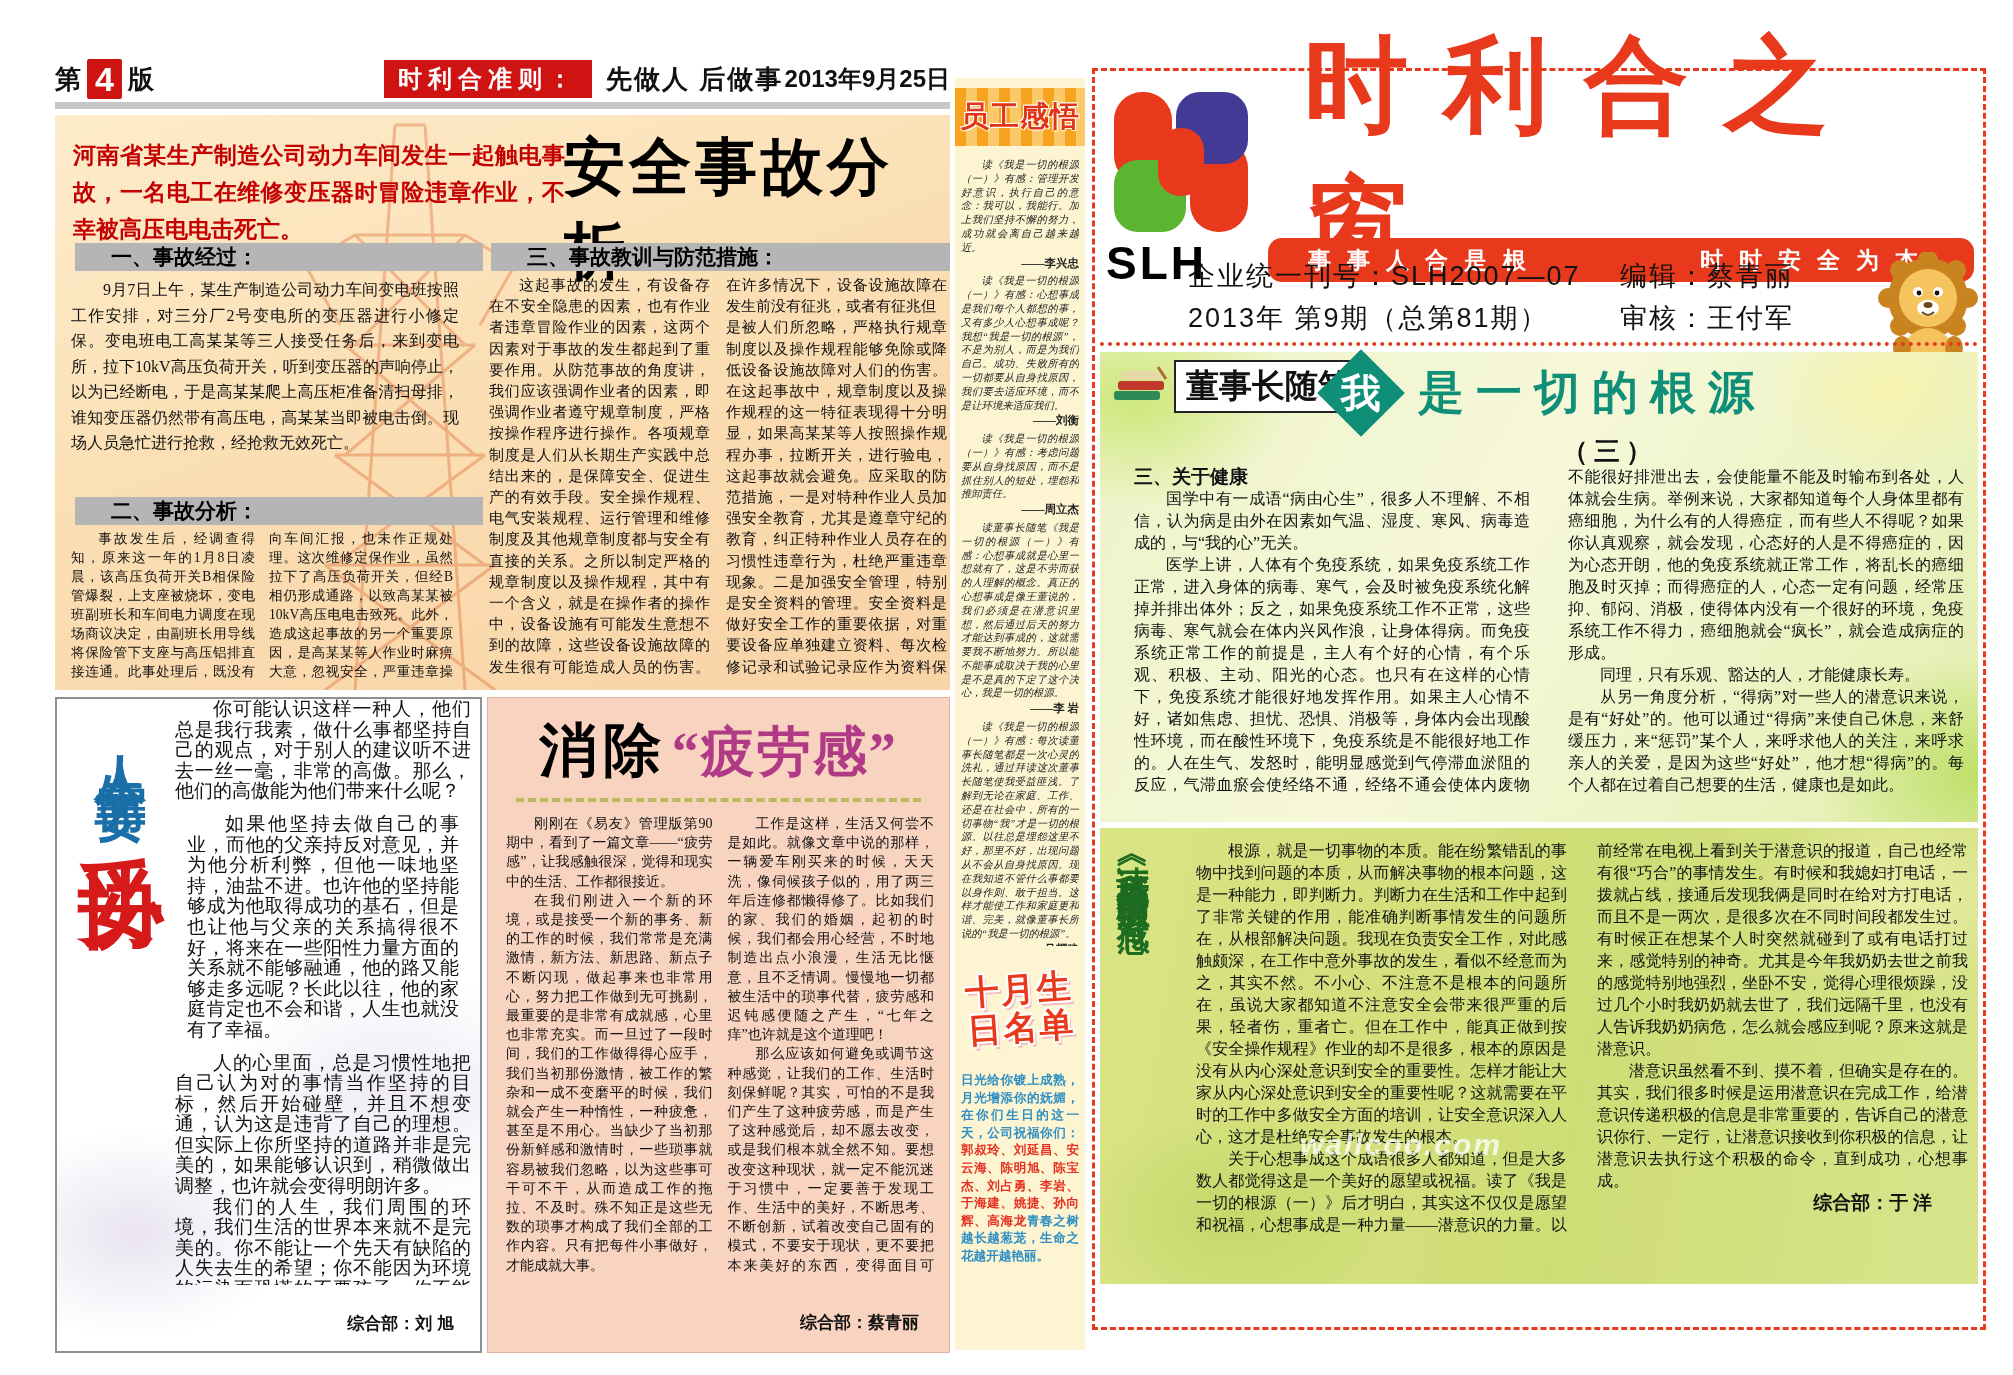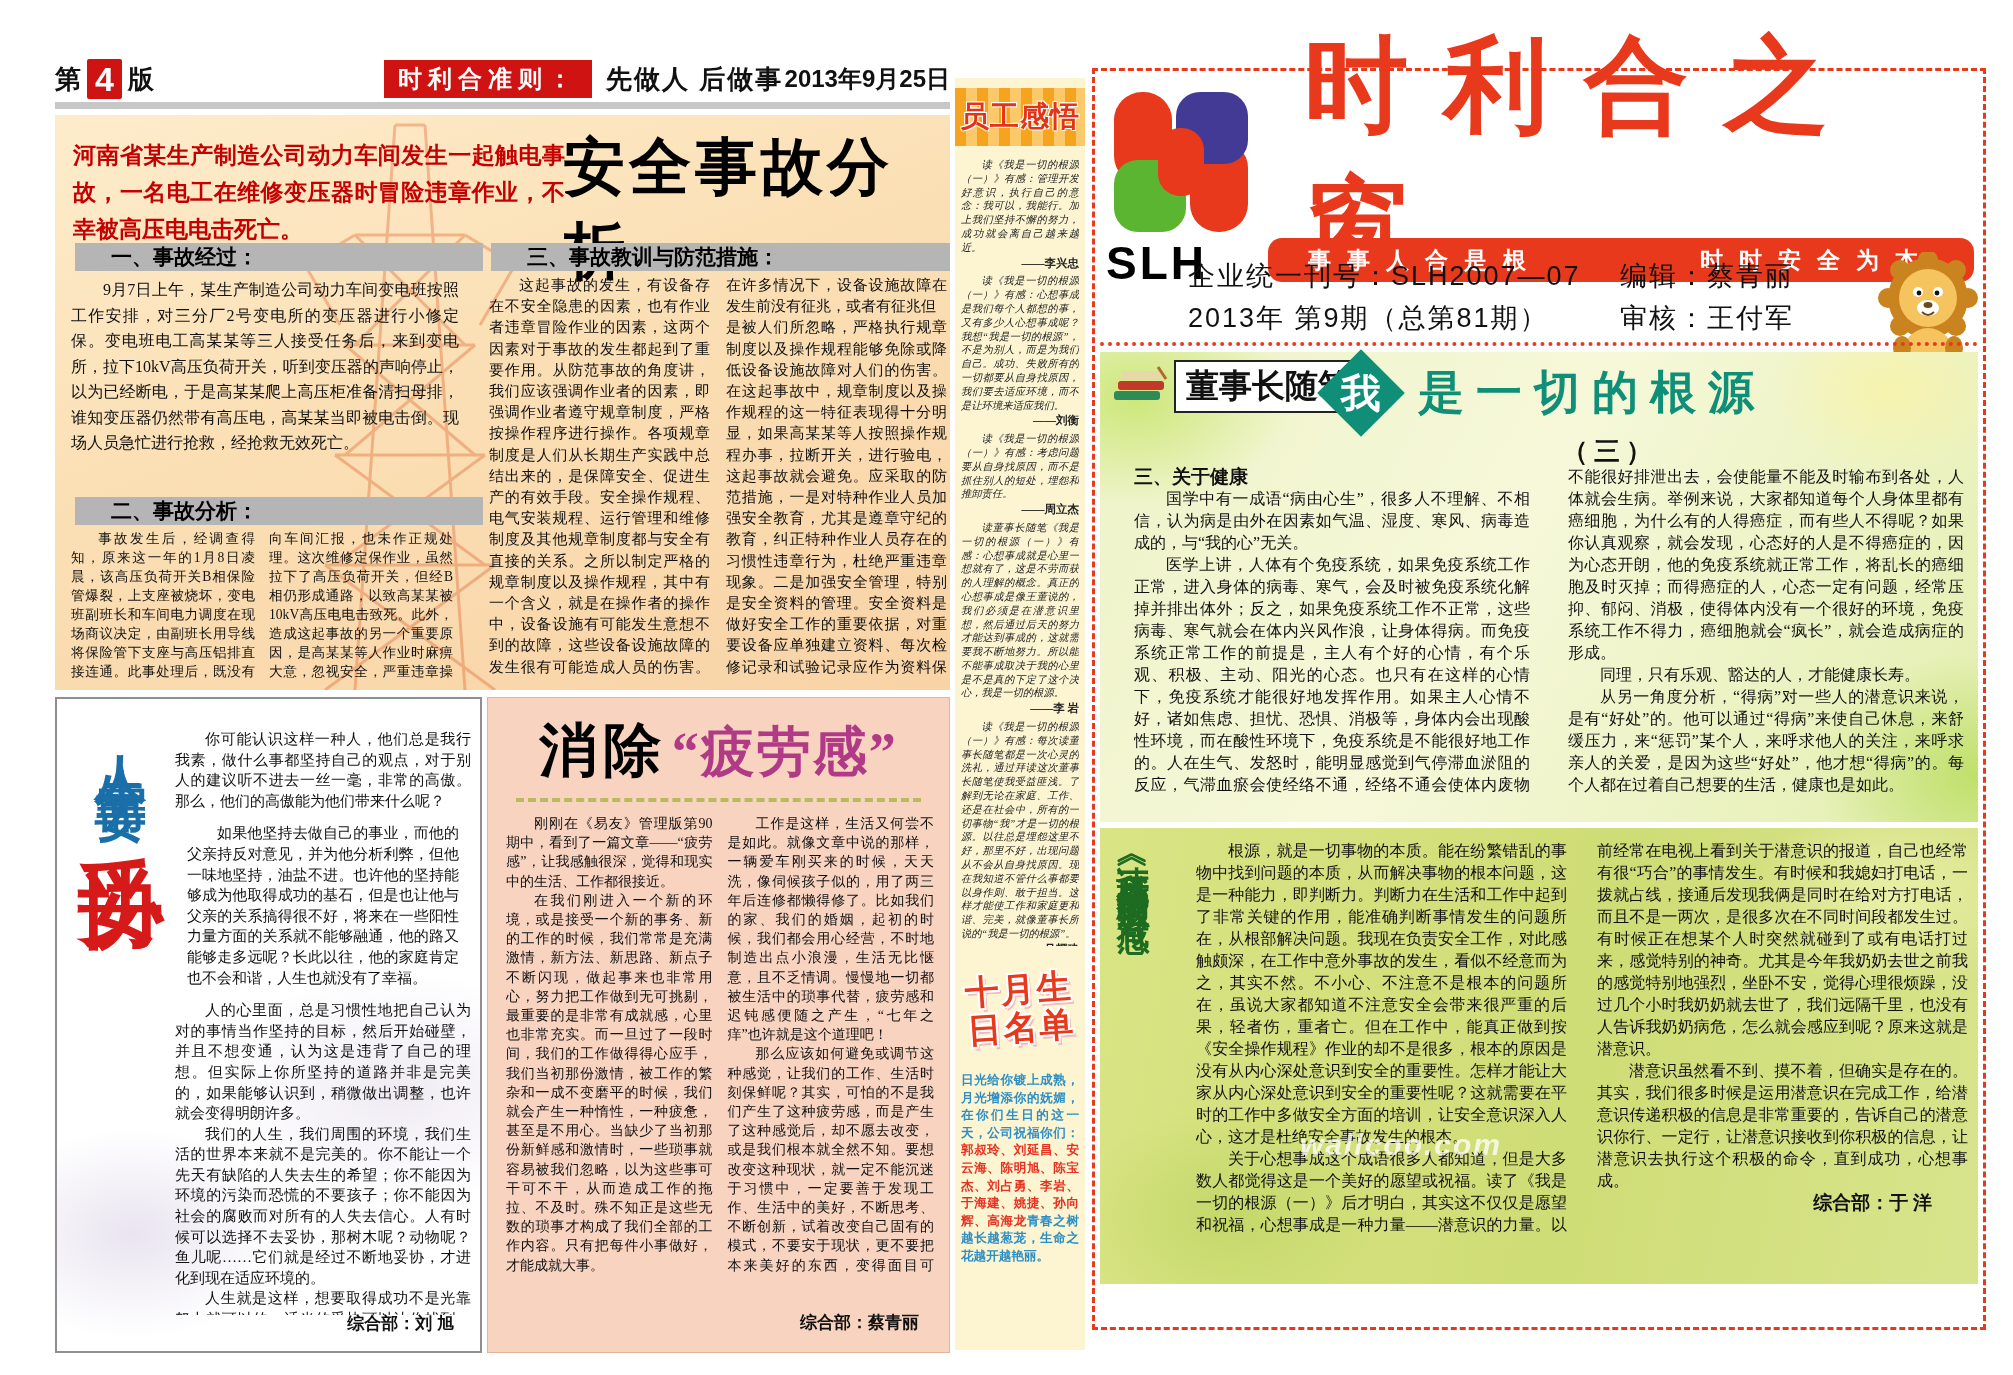--- a/index.html
+++ b/index.html
@@ -47,21 +47,21 @@
       radial-gradient(ellipse 260px 170px at 80% 60%,#efeaf3 0%,rgba(255,255,255,0) 70%),
       #ffffff;
     box-sizing:border-box;overflow:hidden;}
   .comp-title{left:16px;top:14px;width:96px;height:610px;display:flex;flex-direction:column;
               align-items:center;}
   .comp-title-blue{writing-mode:vertical-rl;text-orientation:upright;color:#1a6fa8;
                    font-weight:900;font-size:52px;line-height:1;letter-spacing:14px;}
   .comp-title-red{writing-mode:vertical-rl;text-orientation:upright;color:#d61a1a;
                   font-weight:900;font-size:86px;line-height:1;letter-spacing:10px;margin-top:16px;
                   font-family:"Liberation Serif",serif;}
-  .comp-body{left:118px;top:30px;width:296px;height:586px;font-size:15px;line-height:20.6px;
+  .comp-body{left:118px;top:0;width:296px;height:586px;font-size:19px;line-height:20.6px;
              overflow:hidden;}
   .sign{font-weight:900;font-size:17px;text-align:right;}
   .comp-sign{right:26px;bottom:16px;}
 
   
   .fat-box{left:487px;top:697px;width:463px;height:656px;background:#f8d3bf;
            border:1px solid #e0b49d;box-sizing:border-box;overflow:hidden;}
   .fat-head{left:0;top:14px;width:100%;text-align:center;}
   .fat-head-black{font-size:58px;font-weight:900;color:#000;letter-spacing:6px;}
   .fat-head-colored{font-size:54px;font-weight:900;color:#b03a86;letter-spacing:2px;

